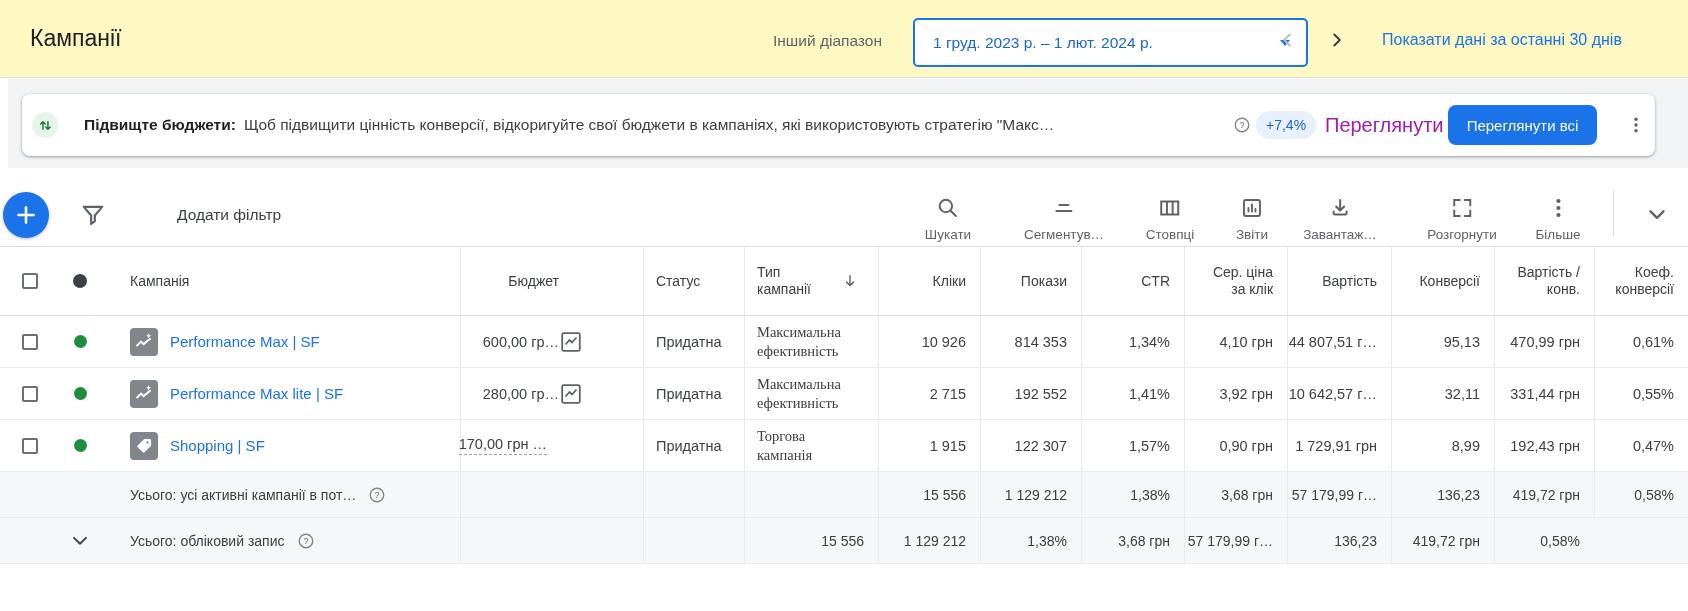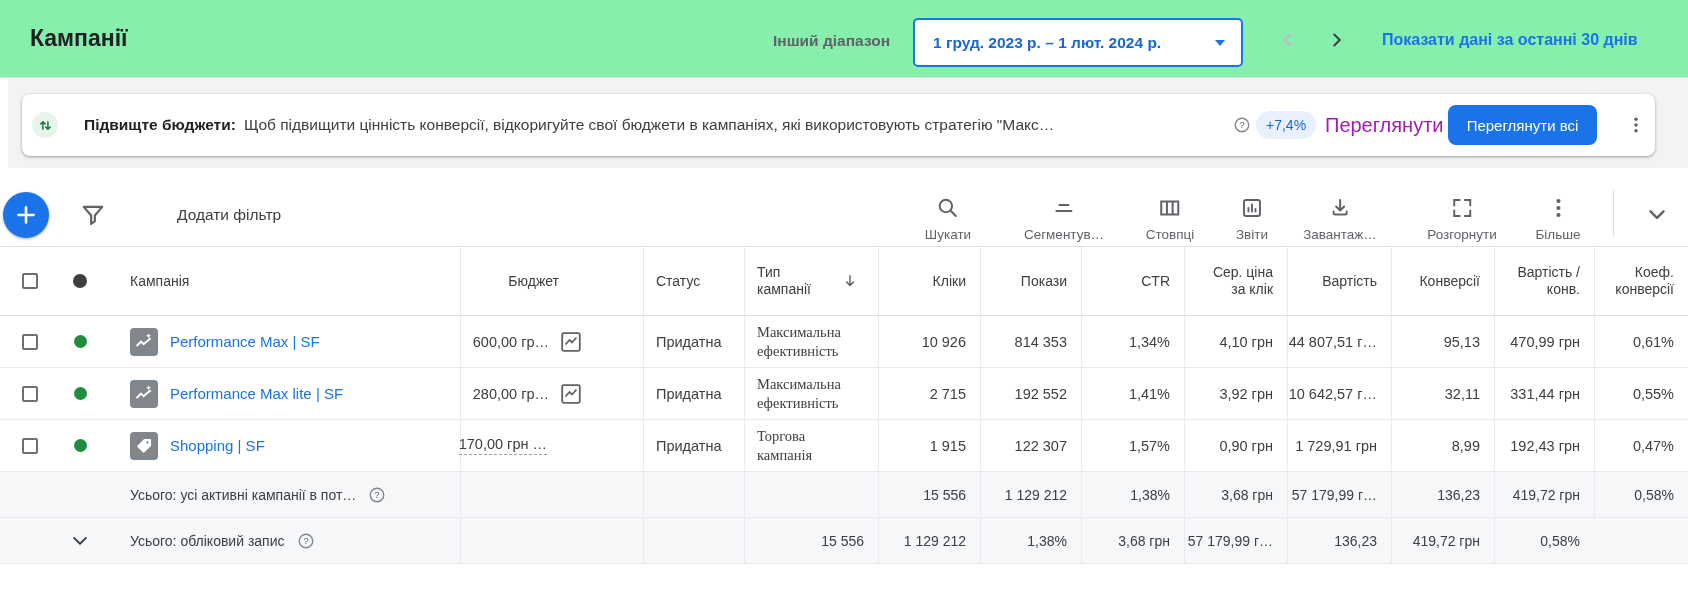--- a/index.html
+++ b/index.html
@@ -2,24 +2,24 @@
 <html lang="uk"><head>
 <meta charset="utf-8">
 <style>
   * { box-sizing: border-box; }
   body { margin: 0; background: #fff; }
   .app {
     position: relative; width: 1688px; height: 611px; overflow: hidden;
     background: #fff; font-family: "Liberation Sans", sans-serif; color: #3c4043;
   }
   
-  .top { position: absolute; top: 0; left: 0; width: 1688px; height: 78px; background: #86efac; border-bottom: 1px solid #dadce0; font-weight: bold; }
+  .top { position: absolute; top: 0; left: 0; width: 1688px; height: 78px; background: #fef9c3; border-bottom: 1px solid #dadce0; }
   .page-title { position: absolute; left: 30px; top: 25px; font-size: 23px; color: #202124; }
   .range-label { position: absolute; left: 773px; top: 32px; font-size: 15.5px; color: #5f6368; }
-  .datebox { position: absolute; left: 913px; top: 18px; width: 330px; height: 49px; border: 2px solid #1a73e8; border-radius: 5px; background: #fff; display: flex; align-items: center; justify-content: space-between; padding: 0 16px 0 18px; cursor: pointer; }
+  .datebox { position: absolute; left: 913px; top: 18px; width: 395px; height: 49px; border: 2px solid #1a73e8; border-radius: 5px; background: #fff; display: flex; align-items: center; justify-content: space-between; padding: 0 16px 0 18px; cursor: pointer; }
   .datebox .val { color: #1967d2; font-size: 15.5px; white-space: nowrap; }
   .caret { width: 0; height: 0; border-left: 5px solid transparent; border-right: 5px solid transparent; border-top: 6px solid #1a73e8; }
   .chev { position: absolute; top: 29px; }
   .last30 { position: absolute; left: 1382px; top: 31px; font-size: 16px; color: #1a73e8; cursor: pointer; white-space: nowrap; }
   
   .band { position: absolute; top: 79px; left: 0; width: 1688px; height: 89px; background: #f1f3f4; margin-left: 8px; }
   .card { position: absolute; left: 14px; top: 15px; width: 1633px; height: 62px; background: #fff; border-radius: 8px;
           box-shadow: 0 1px 2px rgba(60,64,67,.3), 0 1px 3px 1px rgba(60,64,67,.15);
           display: flex; align-items: center; padding-left: 10px; }
   .reco-icon { width: 26px; height: 26px; border-radius: 50%; background: #e6f4ea; display: flex; align-items: center; justify-content: center; flex: none; }
@@ -50,21 +50,21 @@
   .vb { border-left: 1px solid #e8eaed; }
   .num { justify-content: flex-end; padding-right: 14px; text-align: right; }
   .hnum { justify-content: flex-end; padding-right: 14px; text-align: right; line-height: 17px; color: #3c4043; }
   .w-cpc span { display: inline-block; max-width: 68px; }
   .w-cc  span { display: inline-block; max-width: 76px; }
   .w-cr  span { display: inline-block; max-width: 74px; }
   .c-check { padding-left: 22px; }
   .c-dot { justify-content: center; }
   .c-name { padding-left: 26px; gap: 12px; }
   .c-bud-h { justify-content: flex-end; padding-right: 84px; padding-left: 46px; }
-  .c-bud-ic { justify-content: flex-end; padding-right: 60px; gap: 10px; }
+  .c-bud-ic { justify-content: flex-end; padding-right: 60px; }
   .c-bud-txt { justify-content: flex-end; padding-right: 96px; }
   .c-bud-sum { justify-content: flex-end; padding-right: 88px; }
   .c-status { padding-left: 12px; }
   .c-type { padding-left: 12px; line-height: 19px; }
   .c-type .t { display: inline-block; max-width: 98px; font-family: Liberation Serif, serif; }
   .th-type { padding-left: 12px; gap: 14px; line-height: 17px; }
   .th-type .t { display: inline-block; max-width: 70px; }
   .checkbox { width: 16px; height: 16px; border: 2px solid #6b7075; border-radius: 2px; background: #fff; cursor: pointer; flex: none; }
   .dot { width: 13px; height: 13px; border-radius: 50%; flex: none; }
   .dot-green { background: #1e8e3e; }

